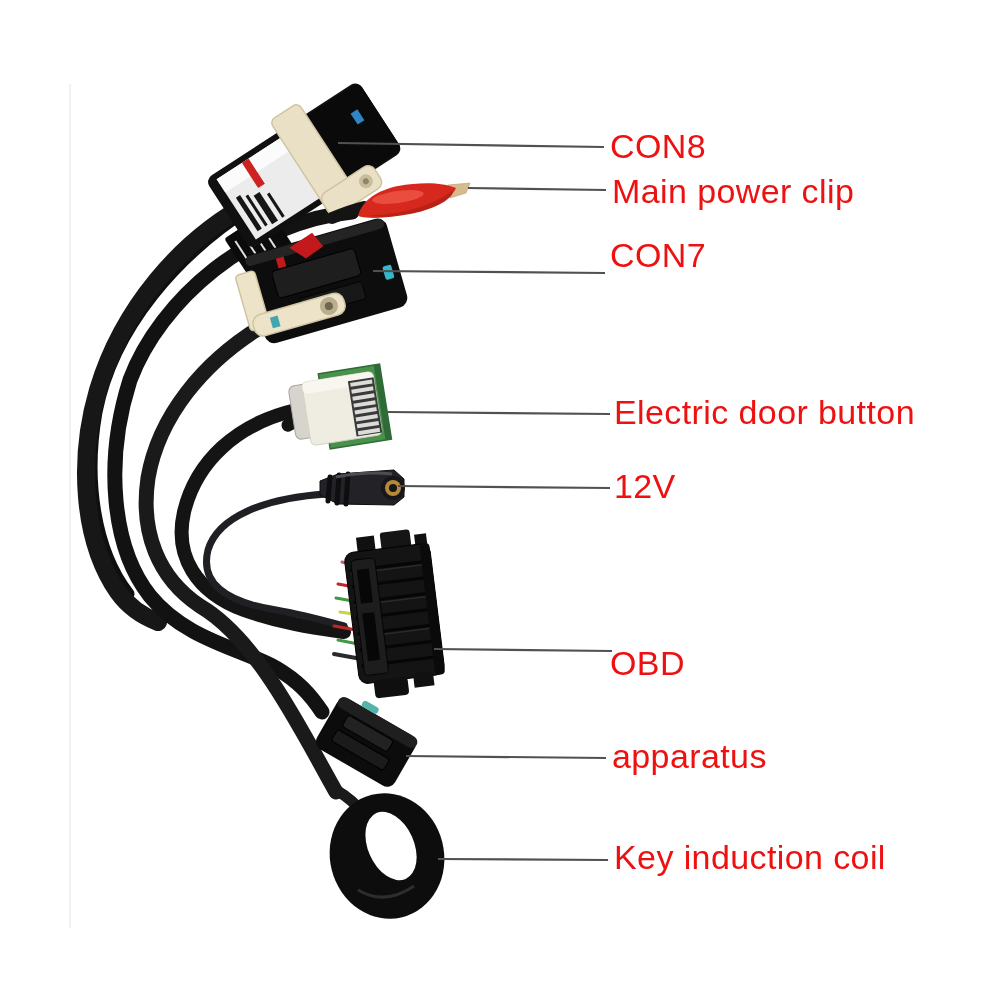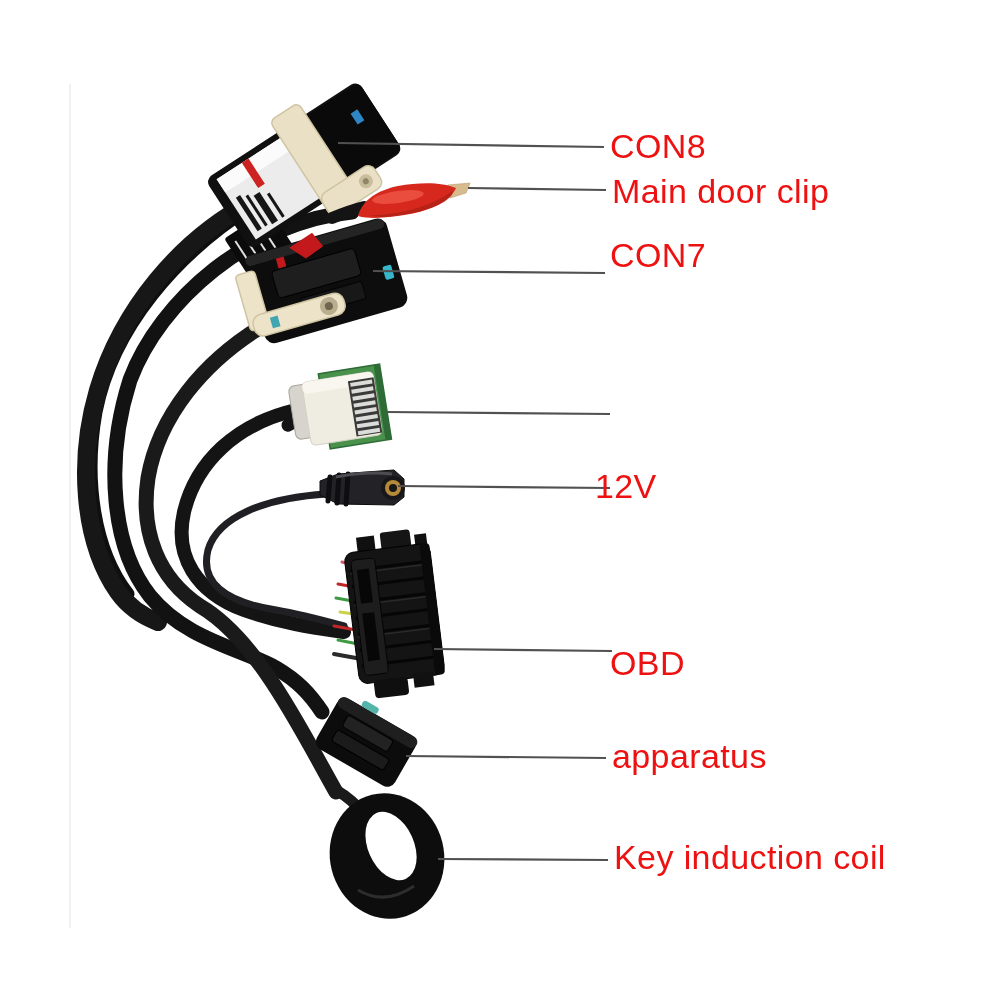--- a/index.html
+++ b/index.html
@@ -180,20 +180,21 @@
       <line x1="373" y1="271" x2="605" y2="273"></line>
       <line x1="387" y1="412" x2="610" y2="414"></line>
       <line x1="398" y1="486" x2="610" y2="488"></line>
       <line x1="434" y1="649" x2="612" y2="651"></line>
       <line x1="406" y1="756" x2="606" y2="758"></line>
       <line x1="438" y1="859" x2="608" y2="860"></line>
     </g>
   </svg>
 
   <div class="label" style="left:610px;top:147px">CON8</div>
-  <div class="label" style="left:612px;top:192px">Main door clip</div>
+  <div class="label" style="left:612px;top:192px">Main power clip</div>
   <div class="label" style="left:610px;top:256px">CON7</div>
-  <div class="label" style="left:595px;top:487px">12V</div>
+  <div class="label" style="left:614px;top:413px">Electric door button</div>
+  <div class="label" style="left:614px;top:487px">12V</div>
   <div class="label" style="left:610px;top:664px">OBD</div>
   <div class="label" style="left:614px;top:858px">Key induction coil</div>
   <div class="label" style="left:612px;top:757px">apparatus</div>
 
 </div>
 
 </body></html>

